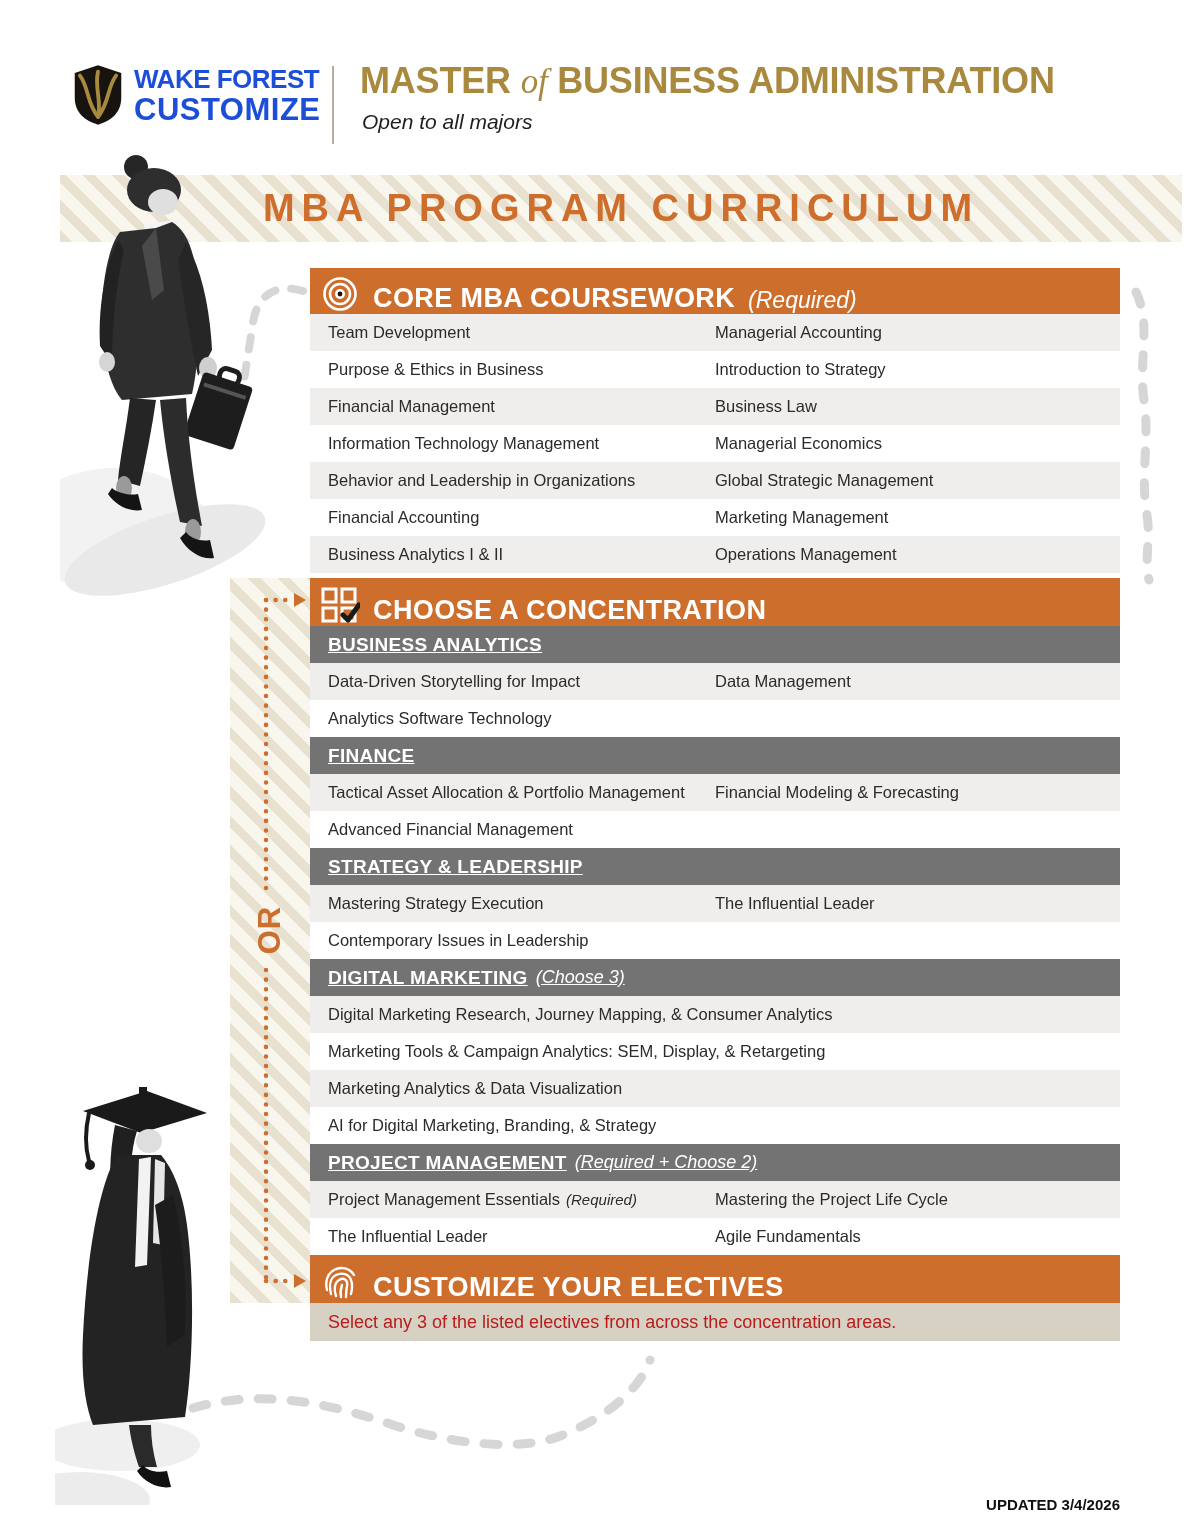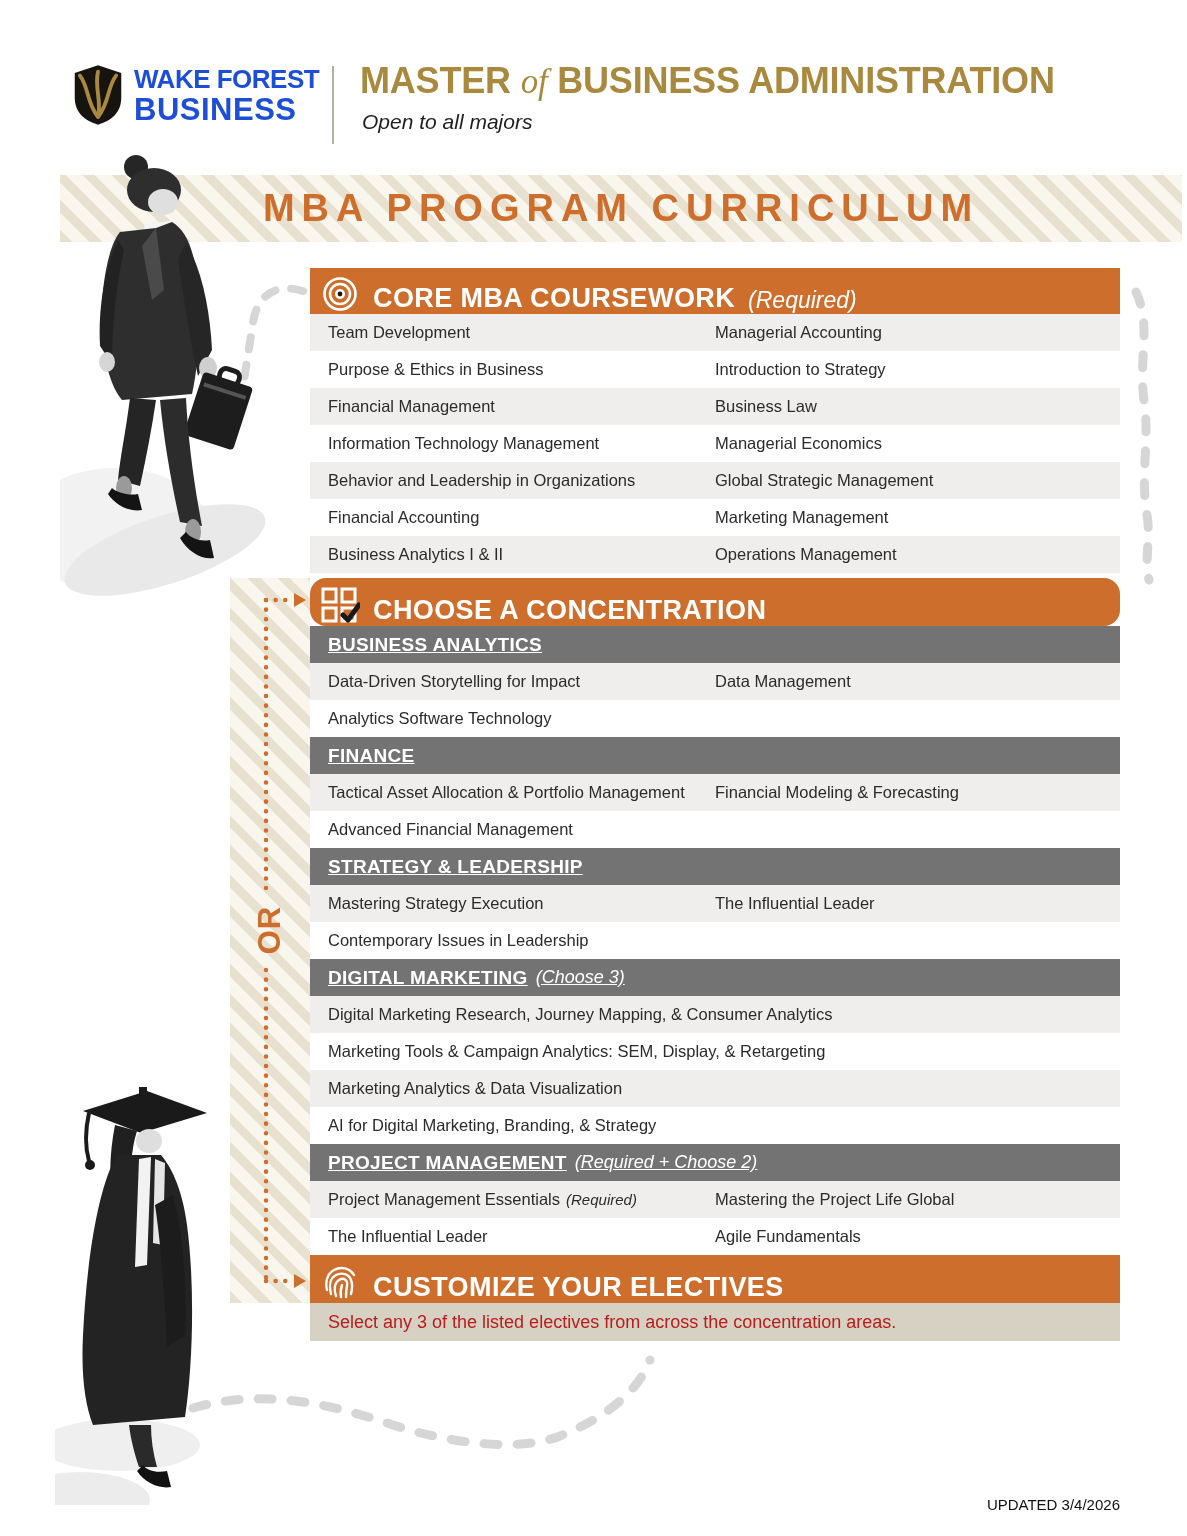--- a/index.html
+++ b/index.html
@@ -23,21 +23,21 @@
   .banner{position:absolute;left:60px;right:5px;top:175px;height:67px;display:flex;align-items:center;justify-content:center;}
   .banner h2{margin:0;font-size:38px;font-weight:800;letter-spacing:7px;color:#ce6e2c;}
 
   
   .content{position:absolute;left:310px;top:268px;width:810px;}
   .hdr{height:46px;background:#ce6e2c;color:#fff;display:flex;align-items:flex-end;padding-left:10px;gap:13px;}
   .hdr.tall{height:48px;}
   .hdr .t{font-weight:800;font-size:27px;letter-spacing:.4px;white-space:nowrap;}
   .hdr .q{font-style:italic;font-size:23px;font-weight:500;}
   .hdr .icon{width:40px;height:40px;flex:none;display:flex;align-items:center;justify-content:center;}
-  .choose-hdr{margin-top:5px;border-radius:16px;}
+  .choose-hdr{margin-top:5px;}
 
   .subhdr{height:37px;background:#737373;color:#fff;display:flex;align-items:center;padding-left:18px;text-decoration:underline;}
   .subhdr .n{font-weight:bold;font-size:19px;letter-spacing:.3px;}
   .subhdr .q{font-style:italic;font-weight:normal;font-size:18px;margin-left:8px;}
 
   .row{height:37px;display:flex;align-items:center;padding-left:18px;font-size:16.5px;color:#2b2b2b;background:#fff;}
   .row.shaded{background:#efeeec;}
   .row .c1{width:387px;flex:none;display:flex;align-items:baseline;gap:6px;text-align:right;}
   .row .c2{flex:1;}
   .row .note{font-style:italic;font-size:15px;color:#2b2b2b;}
@@ -47,36 +47,36 @@
   
   .or-band{position:absolute;left:230px;top:578px;width:80px;height:725px;}
   .or-band svg{position:absolute;left:0;top:0;}
   .or-label{position:absolute;top:352px;left:40px;transform:translate(-50%,-50%) rotate(-90deg);
             font-size:31px;font-weight:800;color:#ce6e2c;letter-spacing:1px;}
 
   
   .deco{position:absolute;pointer-events:none;}
 
   
-  .updated{position:absolute;right:67px;top:1496px;font-size:15px;font-weight:400;color:#101010;}
+  .updated{position:absolute;right:67px;top:1496px;font-size:15px;font-weight:700;color:#101010;}
 </style>
 </head>
 <body>
 
 <div class="page">
 
   <div class="masthead">
     <div class="brand">
       <svg width="52" height="62" viewBox="0 0 40 48">
         <path d="M20,1 L38,7 V26 C38,38 30,44 20,47 C10,44 2,38 2,26 V7 Z" fill="#17130f"></path>
         <path d="M6,9 C13,18 11,30 20,41 M34,9 C27,18 29,30 20,41 M20,6 C17,18 23,28 20,41" fill="none" stroke="#a8893e" stroke-width="3" stroke-linecap="round"></path>
       </svg>
       <div class="brand-text">
         <div class="brand-l1">WAKE FOREST</div>
-        <div class="brand-l2">BUSINESS</div>
+        <div class="brand-l2">CUSTOMIZE</div>
       </div>
     </div>
     <div class="mast-divider"></div>
     <div class="title-block">
       <h1 class="degree-title"><span>MASTER</span> <span class="of">of</span> <span>BUSINESS ADMINISTRATION</span></h1>
       <p class="mast-sub">Open to all majors</p>
     </div>
   </div>
 
   <div class="banner stripes">
@@ -275,21 +275,21 @@
 
     <div class="subhdr">
       <span class="n">PROJECT MANAGEMENT</span>
       <span class="q">(Required + Choose 2)</span>
     </div>
     <div class="row shaded">
       <span class="c1">
           <span>Project Management Essentials</span>
           <em class="note">(Required)</em>
         </span>
-      <span class="c2">Mastering the Project Life Global</span>
+      <span class="c2">Mastering the Project Life Cycle</span>
     </div>
     <div class="row">
         <span class="c1">The Influential Leader</span>
         <span class="c2">Agile Fundamentals</span>
       </div>
 
     <div class="hdr tall">
       <span class="icon">
         <svg width="38" height="38" viewBox="0 0 38 38">
           <g fill="none" stroke="#fff" stroke-width="2.4" stroke-linecap="round">

